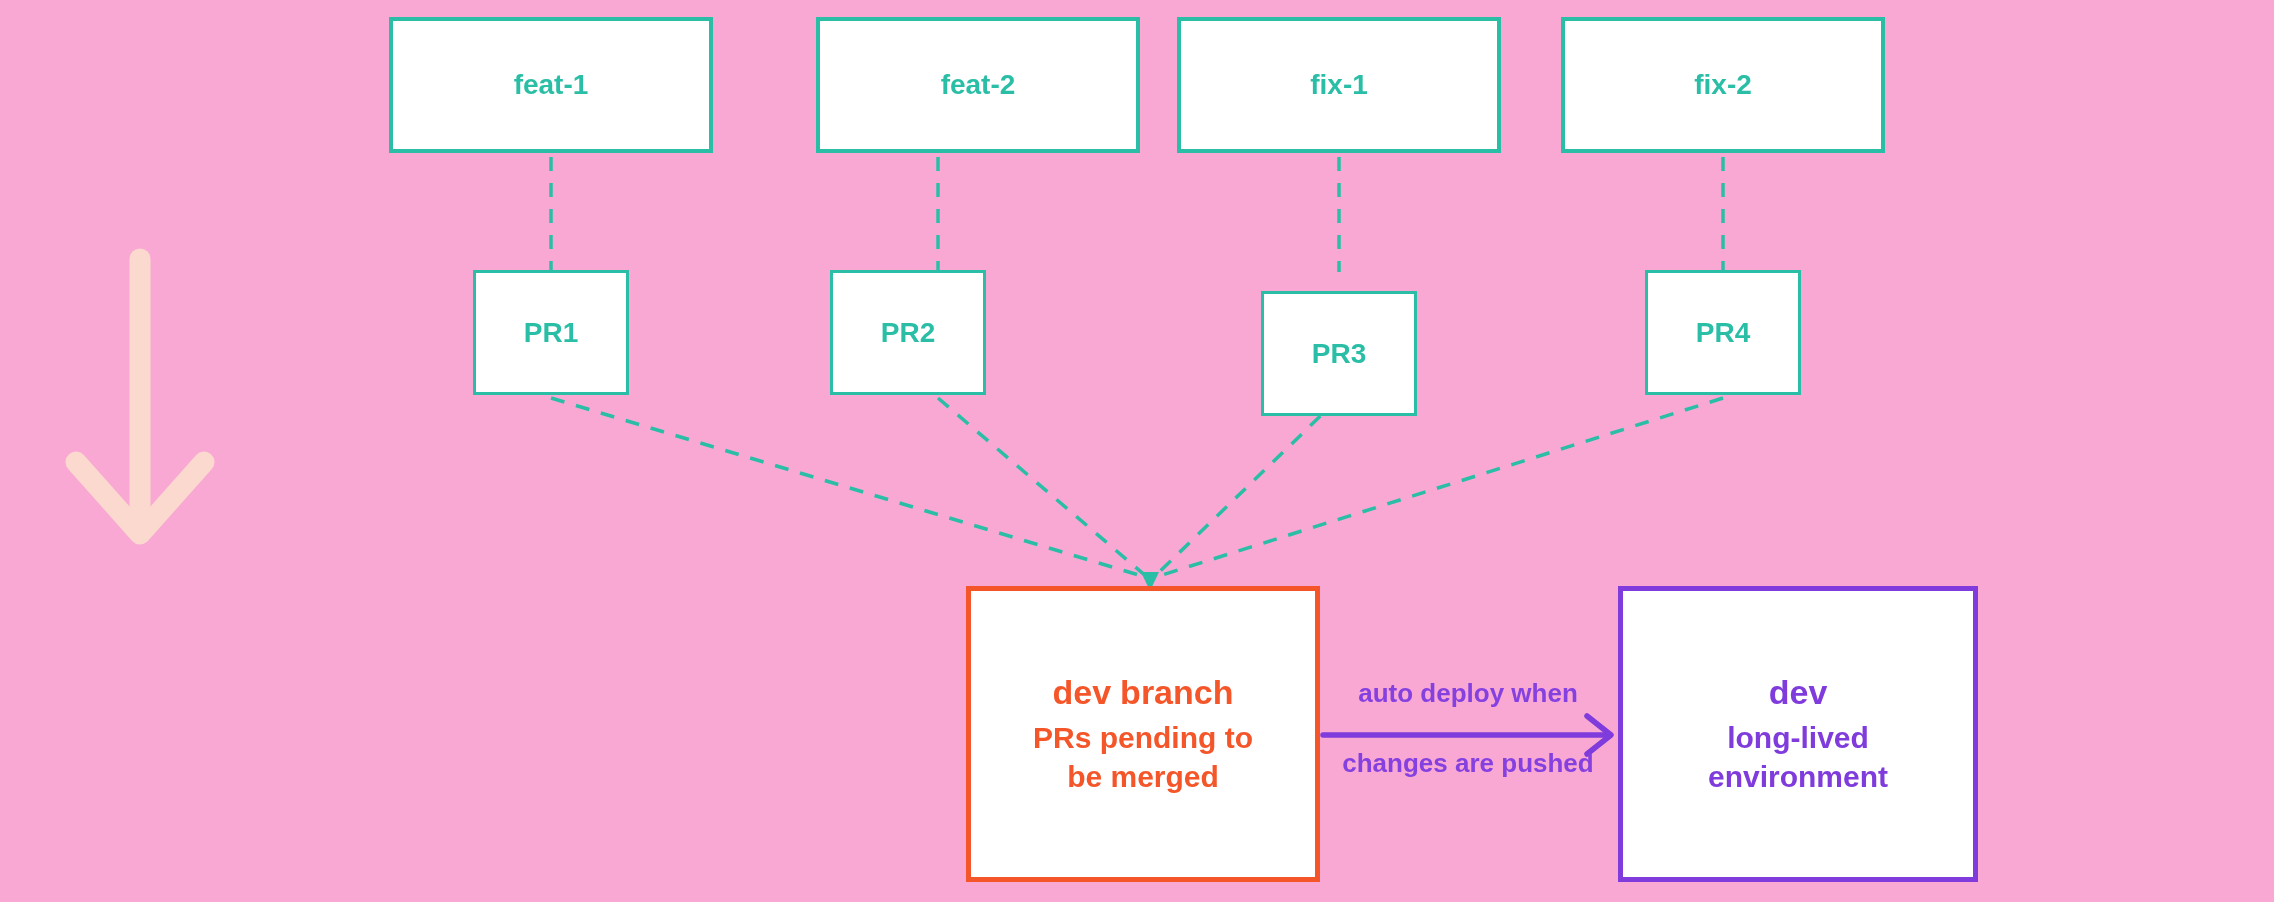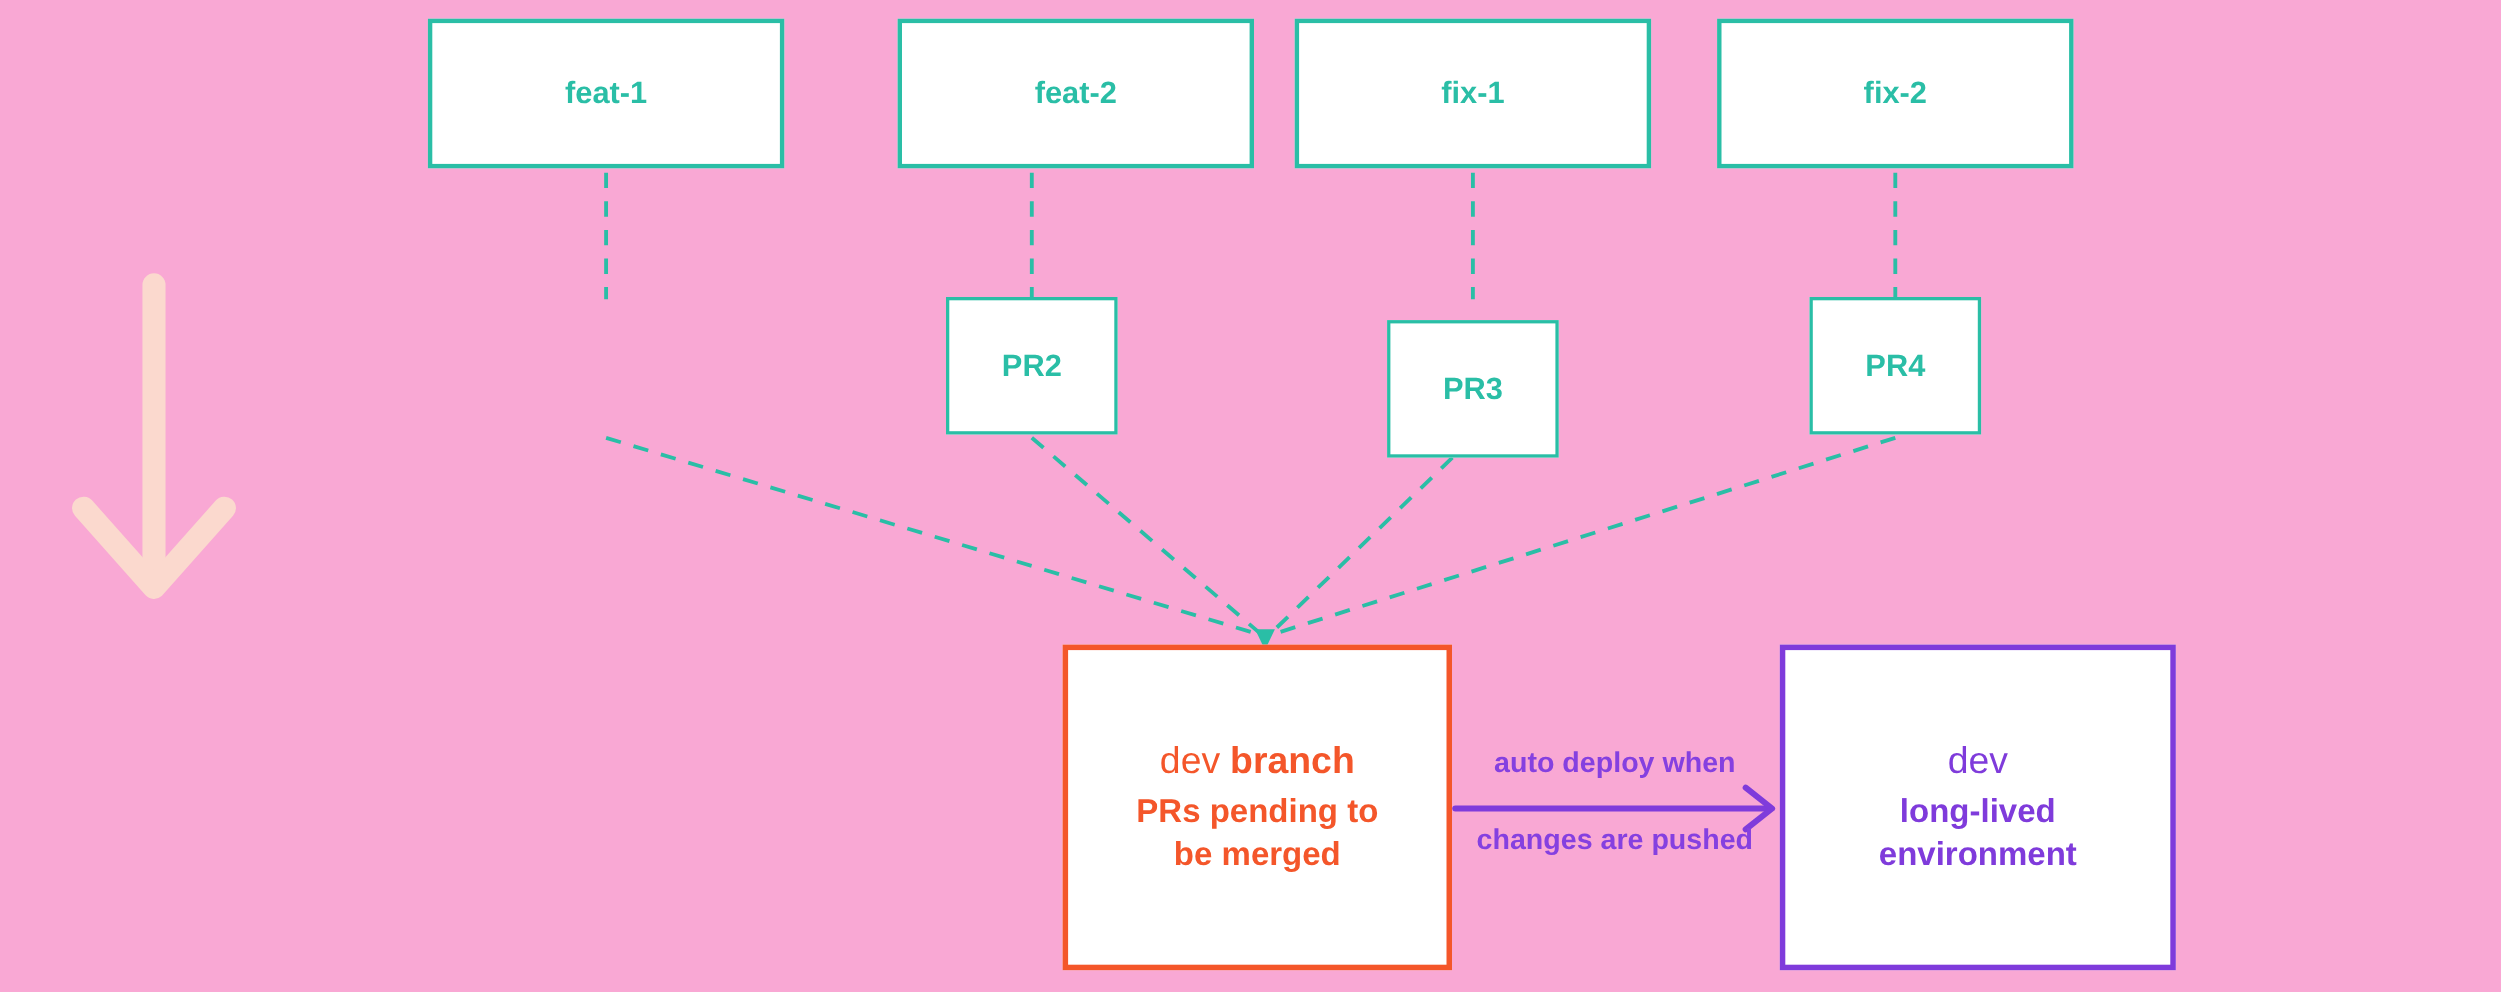--- a/index.html
+++ b/index.html
@@ -45,21 +45,21 @@
     border: 3px solid #2ABEA6;
     color: #2ABEA6;
     font-size: 28px;
     font-weight: 700;
   }
   .branch-feat1 { left: 389px; }
   .branch-feat2 { left: 776px; margin-left: 40px; }
   .branch-fix1  { left: 1177px; }
   .branch-fix2  { left: 1561px; }
   .pr-1 { left: 473px; }
-  .pr-2 { left: 860px; }
+  .pr-2 { left: 830px; }
   .pr-3 { left: 1261px; margin-top: 21px; }
   .pr-4 { left: 1645px; }
   .dev-branch-box {
     left: 966px;
     top: 586px;
     width: 354px;
     height: 296px;
     border: 5px solid #F4562A;
     color: #F4562A;
     flex-direction: column;
@@ -72,21 +72,21 @@
     border: 5px solid #7F3BDB;
     color: #7F3BDB;
     flex-direction: column;
   }
   .box-title {
     font-size: 34px;
     font-weight: 600;
     line-height: 1.25;
   }
   .box-title .bold {
-    font-weight: 400;
+    font-weight: 700;
   }
   .box-title .rest {
     margin-left: 9px;
   }
   .box-subtitle {
     font-size: 30px;
     font-weight: 600;
     line-height: 1.32;
     margin-top: 4px;
   }
@@ -143,20 +143,23 @@
   <div class="box branch-box branch-feat2">
     <span>feat-2</span>
   </div>
   <div class="box branch-box branch-fix1">
     <span>fix-1</span>
   </div>
   <div class="box branch-box branch-fix2">
     <span>fix-2</span>
   </div>
 
+  <div class="box pr-box pr-1">
+    <span>PR1</span>
+  </div>
   <div class="box pr-box pr-2">
     <span>PR2</span>
   </div>
   <div class="box pr-box pr-3">
     <span>PR3</span>
   </div>
   <div class="box pr-box pr-4">
     <span>PR4</span>
   </div>
 

